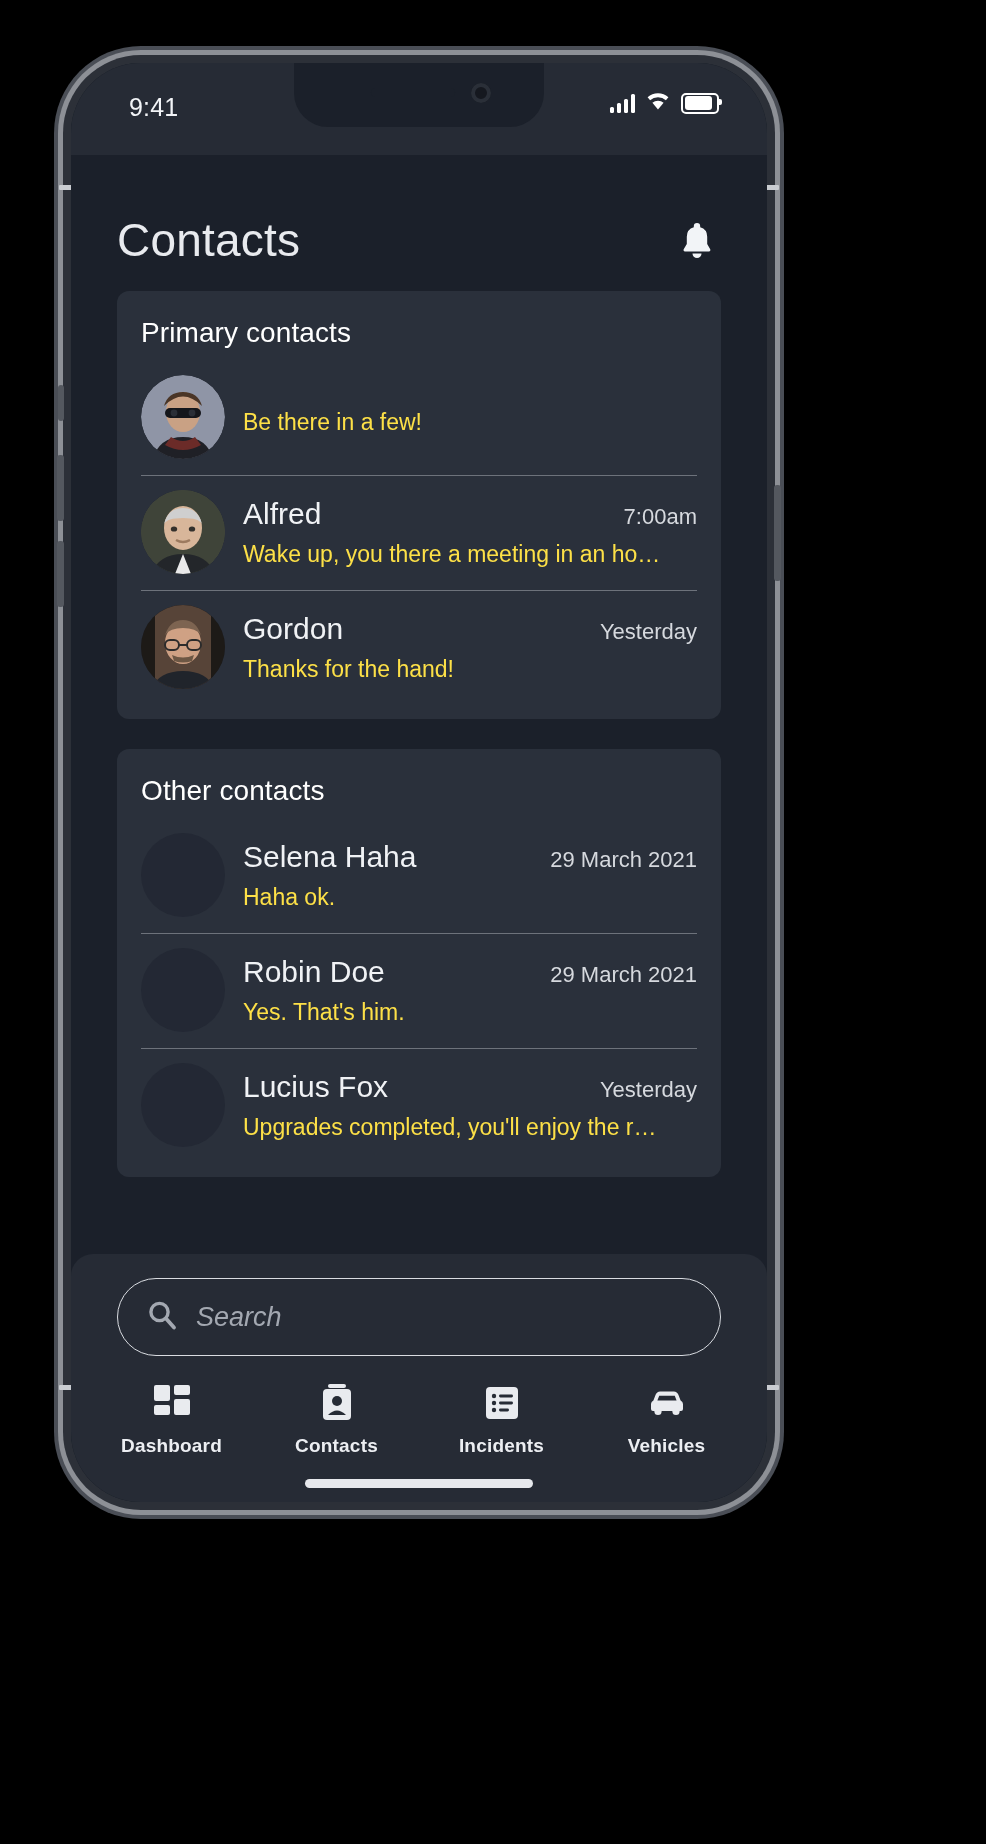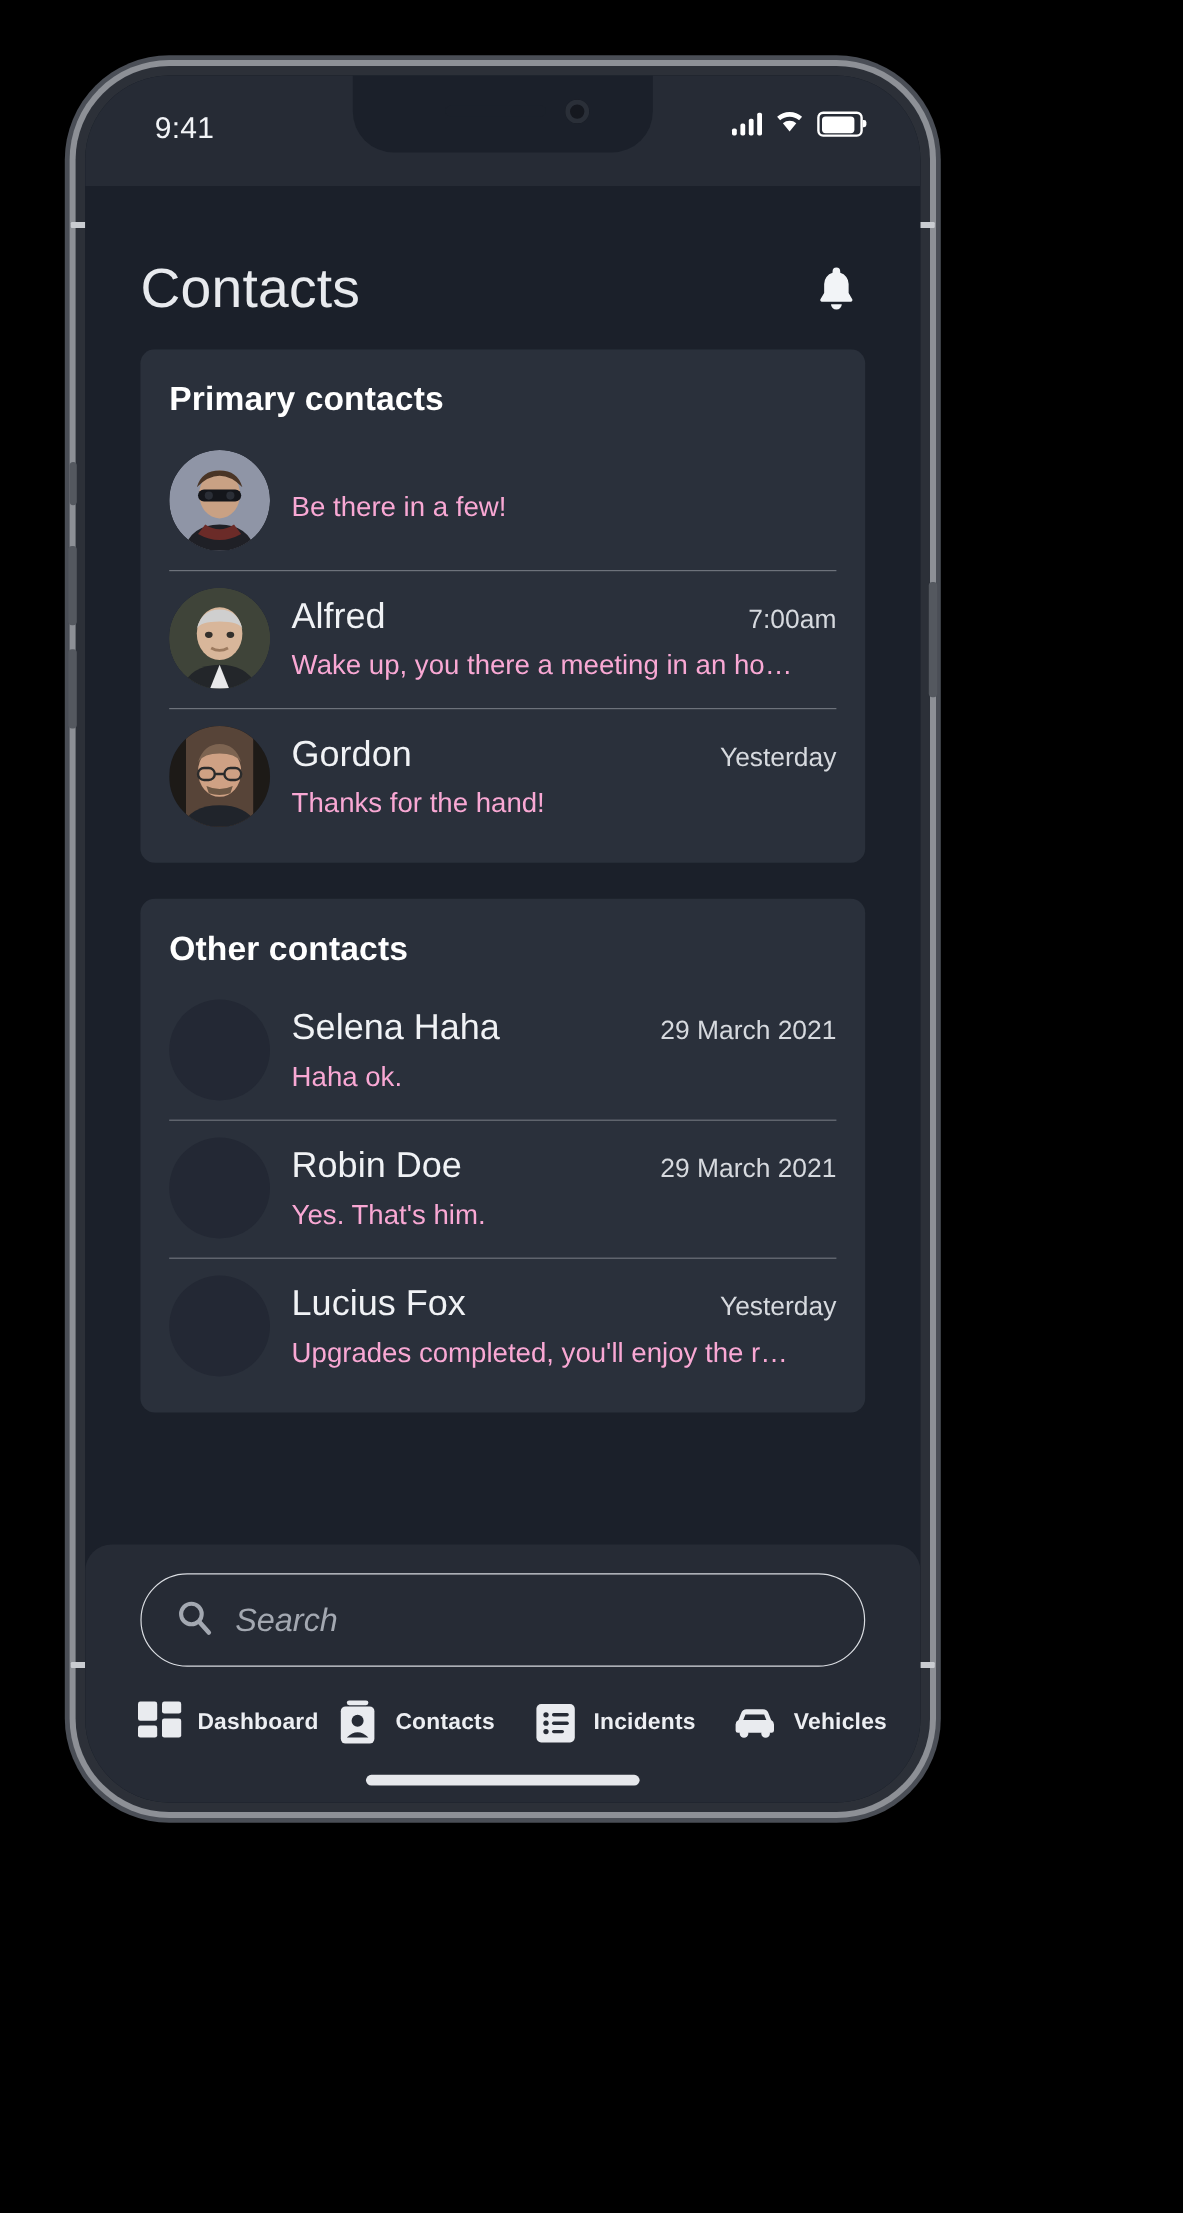--- a/index.html
+++ b/index.html
@@ -55,46 +55,46 @@
 
   
   #app-header{flex:0 0 auto;display:flex;align-items:center;justify-content:space-between;
               padding:58px 46px 24px 46px;}
   #page-title{color:#e8eaee;font-size:46px;font-weight:400;letter-spacing:.2px;}
   #bell-btn{width:48px;height:52px;display:flex;align-items:center;justify-content:center;cursor:pointer;}
 
   
   #content{flex:1 1 auto;padding:0 46px;overflow:hidden;}
   .card{background:#2a303b;border-radius:12px;padding:22px 24px 14px 24px;margin-bottom:30px;}
-  .card-title{color:#fff;font-size:28px;font-weight:bold;margin:4px 0 12px 0;letter-spacing:.1px;}
+  .card-title{color:#fff;font-size:28px;font-weight:normal;margin:4px 0 12px 0;letter-spacing:.1px;}
 
   .row{display:flex;align-items:center;gap:18px;padding:14px 0 16px 0;
        border-bottom:1px solid #6d727b;}
   .row.last{border-bottom:none;}
   .avatar{width:84px;height:84px;border-radius:50%;flex:0 0 auto;
           background:#20242e;overflow:hidden;position:relative;}
   .avatar.ph{background:#232834;}
   .avatar .face{position:absolute;inset:0;}
   .row-main{flex:1 1 auto;min-width:0;}
   .row-top{display:flex;align-items:baseline;justify-content:space-between;gap:12px;}
   .row-name{color:#f0f2f5;font-size:30px;font-weight:400;white-space:nowrap;}
   .row-time{color:#d6d9de;font-size:22px;white-space:nowrap;flex:0 0 auto;}
-  .row-msg{color:#f9a8d4;font-size:23px;margin-top:10px;
+  .row-msg{color:#fde047;font-size:23px;margin-top:10px;
            white-space:nowrap;overflow:hidden;text-overflow:ellipsis;max-width:478px;}
 
   
   #bottom-bar{flex:0 0 auto;background:#262b35;border-top-left-radius:22px;
               border-top-right-radius:22px;padding:24px 0 0 0;}
   #search-wrap{padding:0 46px;}
   #search-box{height:76px;border:1px solid #d9dce1;border-radius:40px;
               display:flex;align-items:center;gap:18px;padding:0 28px;background:transparent;}
   #search-placeholder{color:#a3a8b1;font-size:27px;font-style:italic;}
   #tabbar{display:flex;align-items:flex-start;justify-content:space-around;
           padding:26px 18px 6px 18px;}
-  .tab{display:flex;align-items:center;gap:11px;width:120px;cursor:pointer;}
+  .tab{display:flex;flex-direction:column;align-items:center;gap:11px;width:120px;cursor:pointer;}
   .tab-label{color:#eceef2;font-size:19px;font-weight:bold;letter-spacing:.2px;}
   .tab svg{display:block;}
   #home-indicator{width:228px;height:9px;border-radius:5px;background:#e6e8ec;
                   margin:16px auto 14px auto;}
 </style>
 </head>
 <body>
 
 <div id="phone-frame">
   <div class="side-btn" id="btn-silence"></div>

